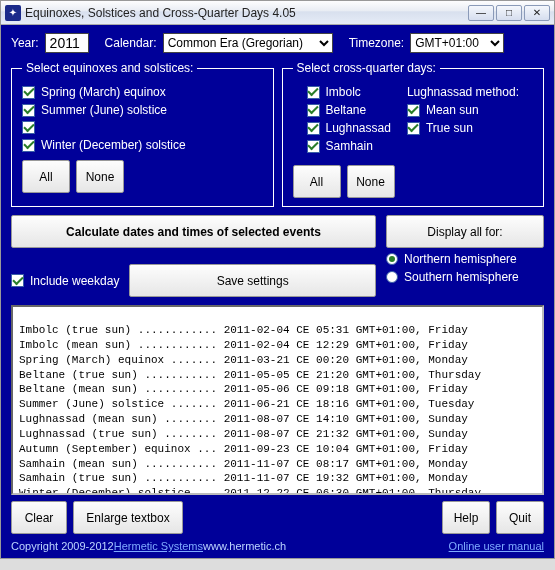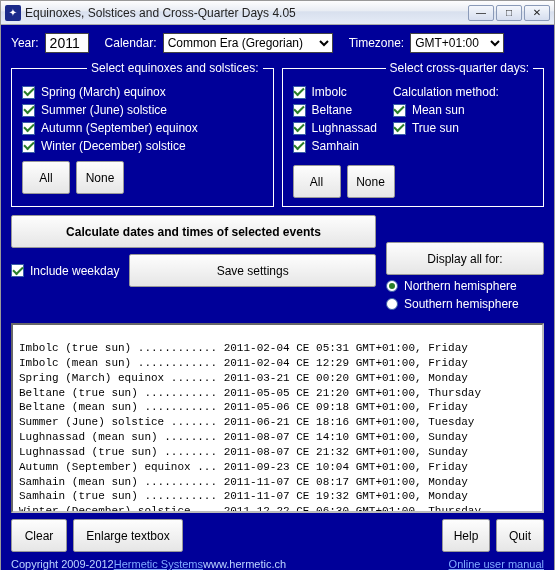--- a/index.html
+++ b/index.html
@@ -75,21 +75,20 @@
     margin-bottom: 8px;
   }
   fieldset.grp {
     border: 1px solid #fff;
     padding: 6px 10px 8px 10px;
     margin: 0;
   }
   fieldset.grp legend {
     padding: 0 4px;
     color: #fff;
-    text-align: right;
   }
   .cb-row { display: flex; align-items: center; margin: 4px 0; }
   .cb {
     width: 13px; height: 13px;
     background: #fff;
     border: 1px solid #3a5ea8;
     margin-right: 6px;
     display: flex; align-items: center; justify-content: center;
     cursor: pointer;
   }
@@ -121,27 +120,27 @@
     border-radius: 2px;
     color: #000;
     padding: 12px 10px;
     font-family: Liberation Sans, sans-serif;
     font-size: 12px;
     cursor: pointer;
     height: 33px;
     display: inline-flex; align-items: center; justify-content: center;
   }
   .btn-wide { width: 100%; font-weight: bold; }
-  .cq-body { display: flex; gap: 16px; }
+  .cq-body { display: flex; gap: 16px; justify-content: center; }
   .allnone { margin-top: 8px; display:flex; gap:6px;}
   .row2 { display: flex; gap: 10px; align-items: stretch; }
   .lcol { flex: 1; }
-  .rcol { width: 158px; margin-top: 27px; }
+  .rcol { width: 158px; }
   .hemi { margin-top: 4px; }
-  .row3 { display:flex; align-items:center; gap:10px; margin-top:6px; }
+  .row3 { display:flex; align-items:center; gap:10px; margin-top:16px; }
   .textbox {
     width: 100%;
     height: 190px;
     background: #fff;
     color: #000;
     border: 2px inset #bbb;
     font-family: "Courier New", monospace;
     font-size: 11px;
     padding: 16px 6px;
     white-space: pre;
@@ -193,21 +192,20 @@
         <div class="cb-row">
             <span class="cb checked"></span>
             <span>Spring (March) equinox</span>
           </div>
         <div class="cb-row">
             <span class="cb checked"></span>
             <span>Summer (June) solstice</span>
           </div>
         <div class="cb-row">
             <span class="cb checked"></span>
-            <span>Autumn (September) equinox</span>
           </div>
         <div class="cb-row">
             <span class="cb checked"></span>
             <span>Winter (December) solstice</span>
           </div>
         <div class="allnone">
           <button class="btn" style="width:48px">All</button>
           <button class="btn" style="width:48px">None</button>
         </div>
       </fieldset>
@@ -227,21 +225,21 @@
             <div class="cb-row">
                 <span class="cb checked"></span>
                 <span>Lughnassad</span>
               </div>
             <div class="cb-row">
                 <span class="cb checked"></span>
                 <span>Samhain</span>
               </div>
           </div>
           <div>
-            <div style="margin:4px 0">Calculation method:</div>
+            <div style="margin:4px 0">Lughnassad method:</div>
             <div class="cb-row">
                 <span class="cb checked"></span>
                 <span>Mean sun</span>
               </div>
             <div class="cb-row">
                 <span class="cb checked"></span>
                 <span>True sun</span>
               </div>
           </div>
         </div>

